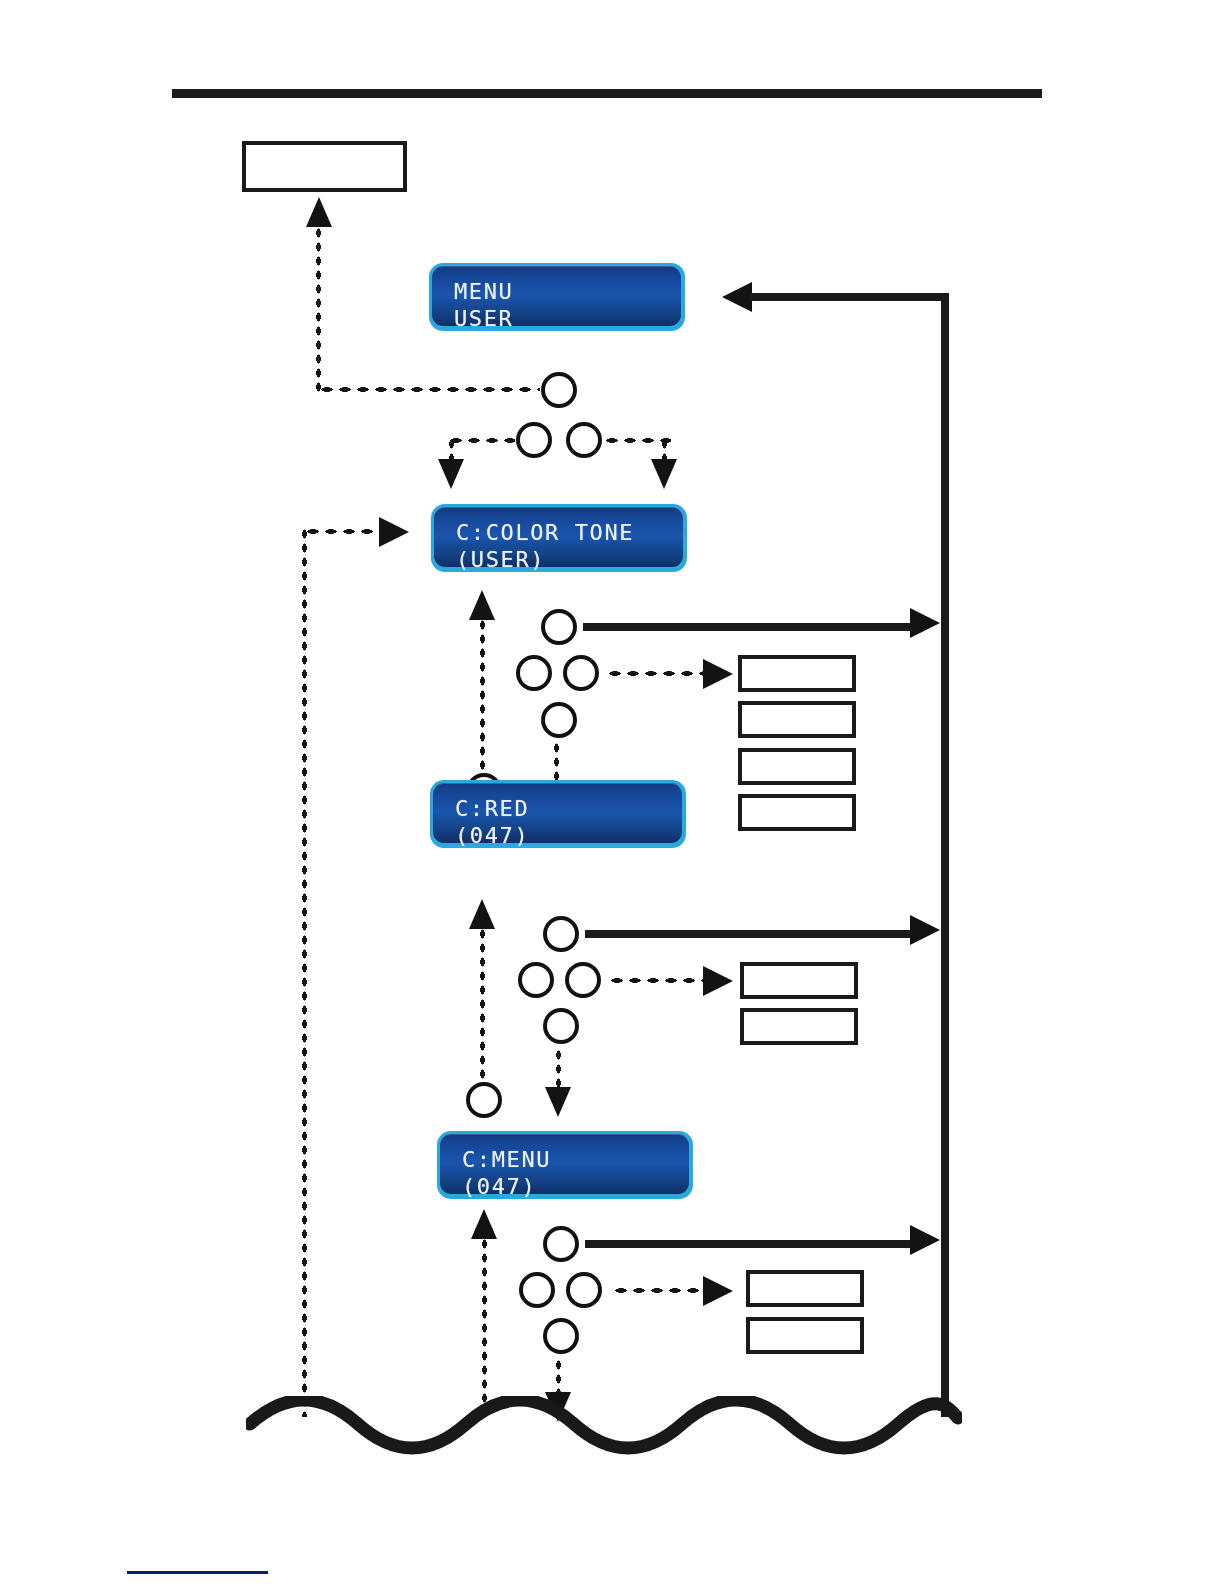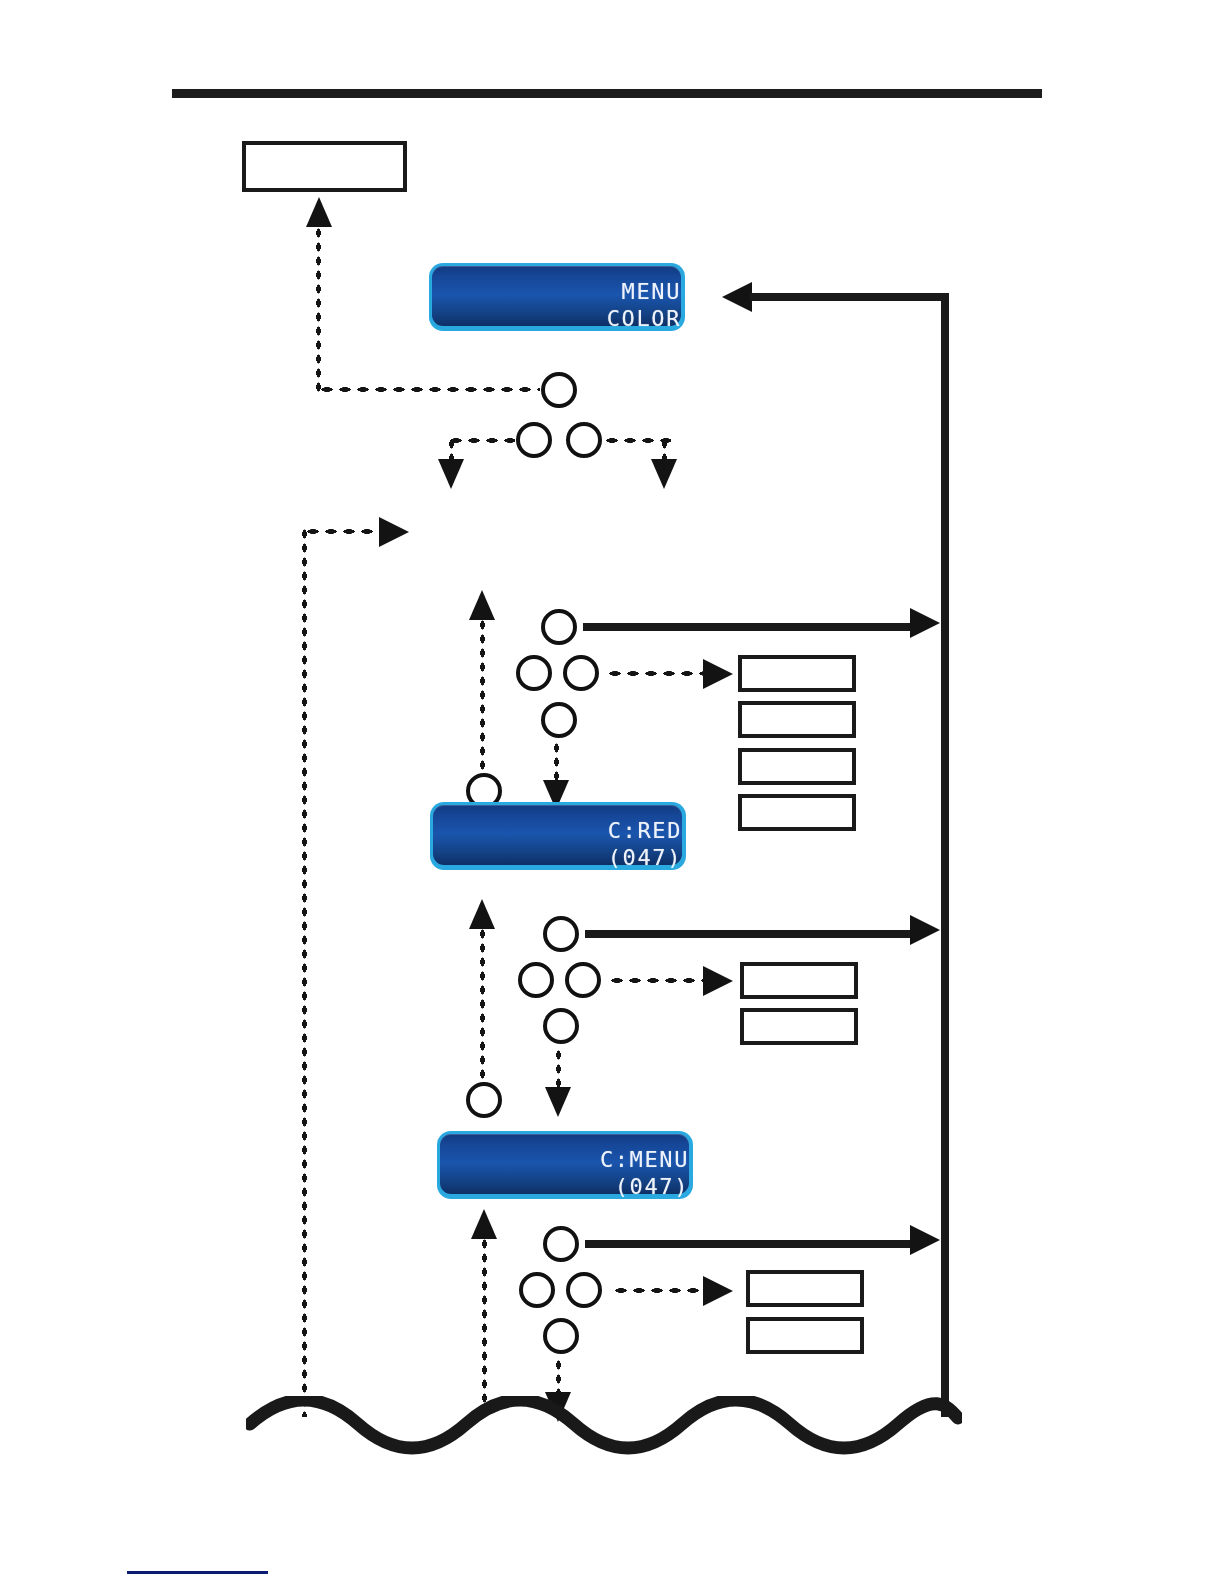--- a/index.html
+++ b/index.html
@@ -1,20 +1,20 @@
 <!DOCTYPE html>
 <html><head>
 <meta charset="utf-8">
 <style>
   html,body{margin:0;padding:0;background:#ffffff;}
   body{
     width:1224px;height:1584px;position:relative;overflow:hidden;
     font-family:"Liberation Sans", sans-serif;
   }
-  .stage{position:absolute;left:0;top:0;width:1224px;height:1584px;text-align:right;}
+  .stage{position:absolute;left:0;top:0;width:1224px;height:1584px;}
 
   
   .top-rule{
     position:absolute;left:172px;top:89px;width:870px;height:9px;
     background:#1c1c1c;
   }
   .footer-rule{
     position:absolute;left:127px;top:1571px;width:141px;height:3px;
     background:#0c1c72;
   }
@@ -93,40 +93,46 @@
 
   <div class="ar ar-up" style="left:306px;top:197px;"></div>
 
   <div class="dv" style="left:315px;top:226px;height:166px;"></div>
 
   <div class="dh" style="left:318px;top:386px;width:222px;"></div>
 
   <div class="lcd" style="left:429px;top:263px;width:256px;height:68px;">
     <div class="lcd-inner">
       <div class="lcd-line">MENU</div>
-      <div class="lcd-line">COLOR</div>
+      <div class="lcd-line">USER</div>
     </div>
   </div>
 
   <div class="ar ar-left" style="left:722px;top:282px;"></div>
   <div class="hline" style="left:750px;top:293px;width:199px;"></div>
   <div class="vline" style="left:941px;top:293px;height:1124px;"></div>
 
   <div class="circ" style="left:541px;top:372px;"></div>
   <div class="circ" style="left:516px;top:422px;"></div>
   <div class="circ" style="left:566px;top:422px;"></div>
 
   <div class="dh" style="left:447px;top:437px;width:68px;"></div>
   <div class="dv" style="left:448px;top:437px;height:25px;"></div>
   <div class="ar ar-down" style="left:438px;top:459px;"></div>
 
   <div class="dh" style="left:603px;top:437px;width:68px;"></div>
   <div class="dv" style="left:661px;top:437px;height:25px;"></div>
   <div class="ar ar-down" style="left:651px;top:459px;"></div>
 
+  <div class="lcd" style="left:431px;top:504px;width:256px;height:68px;">
+    <div class="lcd-inner">
+      <div class="lcd-line">C:COLOR TONE</div>
+      <div class="lcd-line">(USER)</div>
+    </div>
+  </div>
 
   <div class="dv" style="left:301px;top:527px;height:890px;"></div>
   <div class="dh" style="left:304px;top:528px;width:76px;"></div>
   <div class="ar ar-right" style="left:379px;top:517px;"></div>
 
   <div class="circ" style="left:541px;top:609px;"></div>
   <div class="circ" style="left:516px;top:655px;"></div>
   <div class="circ" style="left:563px;top:655px;"></div>
   <div class="circ" style="left:541px;top:702px;"></div>
   <div class="circ" style="left:466px;top:773px;"></div>
@@ -149,21 +155,21 @@
   <div class="box" style="left:738px;top:794px;width:118px;height:37px;">
     <span></span>
   </div>
 
   <div class="dv" style="left:479px;top:618px;height:152px;"></div>
   <div class="ar ar-up" style="left:469px;top:590px;"></div>
 
   <div class="dv" style="left:553px;top:741px;height:44px;"></div>
   <div class="ar ar-down" style="left:543px;top:780px;"></div>
 
-  <div class="lcd" style="left:430px;top:802px;width:256px;height:68px;">
+  <div class="lcd" style="left:430px;top:780px;width:256px;height:68px;">
     <div class="lcd-inner">
       <div class="lcd-line">C:RED</div>
       <div class="lcd-line">(047)</div>
     </div>
   </div>
 
   <div class="circ" style="left:543px;top:916px;"></div>
   <div class="circ" style="left:518px;top:962px;"></div>
   <div class="circ" style="left:565px;top:962px;"></div>
   <div class="circ" style="left:543px;top:1008px;"></div>

